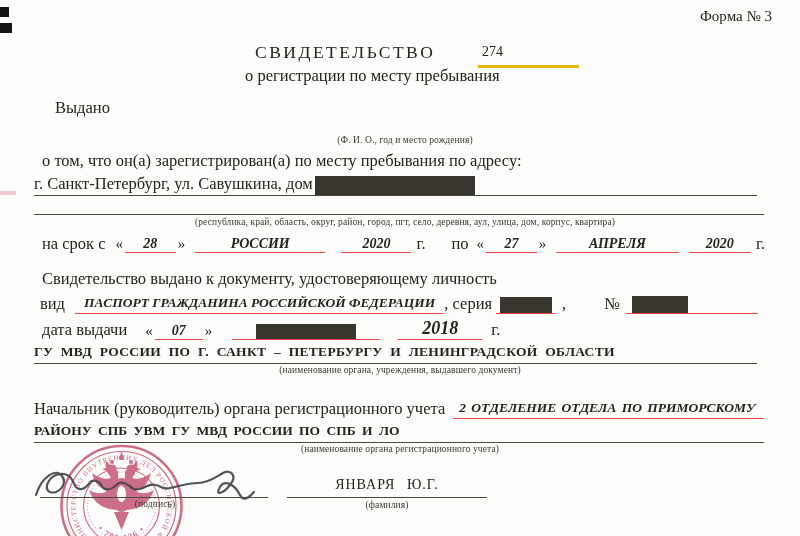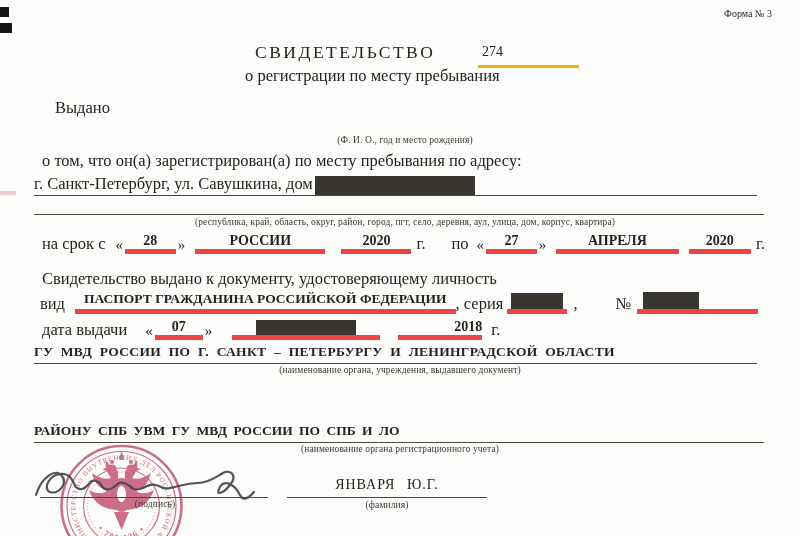--- a/index.html
+++ b/index.html
@@ -10,55 +10,55 @@
   }
   .abs { position:absolute; }
   .nowrap { white-space:nowrap; }
   .cap { font-size:9.5px; color:#3c3834; text-align:center; letter-spacing:0.1px; white-space:nowrap; }
   .uline { border-bottom:3px solid #eab308; }
   .uline2 { border-bottom:1.4px solid #4c463f; }
   .bar { background:#39352f; display:inline-block; }
   .typed { font-weight:bold; font-size:13.5px; white-space:nowrap; }
   .lbl { font-size:16.5px; white-space:nowrap; }
   .row { display:flex; align-items:flex-end; }
-  .cell { border-bottom:5px solid #ef4444; text-align:center; }
+  .cell { border-bottom:1px solid #ef4444; text-align:center;font-style:italic; }
   .qt { font-size:15px; padding:0 2px; }
   .scan-mark { background:#151515; position:absolute; }
   .pink-streak { position:absolute; background:rgba(225,130,155,0.4); }
 </style>
 </head>
 <body>
 
 <div class="page">
 
   <div class="scan-mark" style="left:0; top:7; width:9px; height:10px; top:7px;"></div>
   <div class="scan-mark" style="left:0; top:23px; width:12px; height:10px;"></div>
   <div class="pink-streak" style="left:0; top:191px; width:16px; height:4px;"></div>
 
-  <div class="abs nowrap" style="right:28px; top:8px; font-size:10px;">Форма № 3</div>
+  <div class="abs nowrap" style="right:28px; top:8px; font-size:15px;">Форма № 3</div>
 
   <div class="abs nowrap" style="left:255px; top:42px; font-size:17.5px; letter-spacing:2.5px;">СВИДЕТЕЛЬСТВО</div>
   <div class="abs uline" style="left:478px; top:44px; width:97px; height:21px; font-size:14px; padding-left:4px;">274</div>
   <div class="abs nowrap" style="left:245px; top:66px; font-size:16.5px;">о регистрации по месту пребывания</div>
 
   <div class="abs row" style="left:55px; top:94px; width:703px; height:25px;">
     <span class="lbl" style="margin-right:7px; padding-bottom:1px;">Выдано</span>
   </div>
   <div class="abs nowrap" style="left:42px; top:151px; font-size:16.5px;">о том, что он(а) зарегистрирован(а) по месту пребывания по адресу:</div>
 
   <div class="abs cap" style="left:115px; top:135px; width:580px;">(Ф. И. О., год и место рождения)</div>
 
   <div class="abs row uline2" style="left:34px; top:172px; width:723px; height:23px;">
     <span class="lbl" style="padding-bottom:1px;">г. Санкт-Петербург, ул. Савушкина, дом</span>
     <span class="bar" style="width:160px; height:19px; margin-left:2px;"></span>
   </div>
   <div class="abs uline2" style="left:34px; top:195px; width:730px; height:19px;"></div>
   <div class="abs cap" style="left:50px; top:217px; width:710px;">(республика, край, область, округ, район, город, пгт, село, деревня, аул, улица, дом, корпус, квартира)</div>
 
-  <div class="abs row" style="left:42px; top:234px; width:723px; height:20px;">
+  <div class="abs row" style="left:42px; top:234px; width:723px; height:20px;align-items:center;">
     <span class="lbl">на срок с</span>
     <span class="qt" style="margin-left:8px;">«</span>
     <span class="cell typed" style="width:52px; font-size:14px;">28</span>
     <span class="qt">»</span>
     <span class="cell typed" style="width:134px; margin-left:8px; font-size:14px;">РОССИИ</span>
     <span class="cell typed" style="width:72px; margin-left:16px; font-size:14px;">2020</span>
     <span class="lbl" style="margin-left:5px;">г.</span>
     <span class="lbl" style="margin-left:26px;">по</span>
     <span class="qt" style="margin-left:6px;">«</span>
     <span class="cell typed" style="width:52px; font-size:14px;">27</span>
@@ -79,27 +79,31 @@
     <span class="lbl" style="margin-left:38px;">№</span>
     <span class="cell" style="flex:1; margin-left:6px; text-align:left;"><span class="bar" style="width:56px; height:17px; vertical-align:bottom; margin-left:6px;"></span></span>
   </div>
 
   <div class="abs row" style="left:42px; top:319px; width:500px; height:21px;">
     <span class="lbl">дата выдачи</span>
     <span class="qt" style="margin-left:16px;">«</span>
     <span class="cell typed" style="width:48px; font-size:14px;">07</span>
     <span class="qt">»</span>
     <span class="cell" style="width:148px; margin-left:18px;"><span class="bar" style="width:100px; height:15px; vertical-align:bottom;"></span></span>
-    <span class="cell typed" style="width:84px; margin-left:18px; font-size:14px;text-align:right;">2018</span>
+    <span class="cell typed" style="width:84px; margin-left:18px; font-size:18px;">2018</span>
     <span class="lbl" style="margin-left:9px;">г.</span>
   </div>
 
   <div class="abs typed uline2" style="left:34px; top:344px; width:723px; padding-bottom:3px; word-spacing:4px; letter-spacing:0.3px;">ГУ МВД РОССИИ ПО Г. САНКТ – ПЕТЕРБУРГУ И ЛЕНИНГРАДСКОЙ ОБЛАСТИ</div>
   <div class="abs cap" style="left:90px; top:365px; width:620px;">(наименование органа, учреждения, выдавшего документ)</div>
 
+  <div class="abs row" style="left:34px; top:397px; width:730px; height:22px;">
+    <span class="lbl">Начальник (руководитель) органа регистрационного учета</span>
+    <span class="cell typed" style="flex:1; margin-left:8px; padding-bottom:2px; word-spacing:2px; text-align:left; padding-left:6px;">2 ОТДЕЛЕНИЕ ОТДЕЛА ПО ПРИМОРСКОМУ</span>
+  </div>
   <div class="abs cap" style="left:90px; top:444px; width:620px;">(наименование органа регистрационного учета)</div>
   <div class="abs typed uline2" style="left:34px; top:423px; width:730px; padding-bottom:3px; word-spacing:3px;">РАЙОНУ СПБ УВМ ГУ МВД РОССИИ ПО СПБ И ЛО</div>
 
   <svg class="abs" style="left:48px; top:438px;" width="150" height="98" viewBox="0 0 150 98">
     <defs>
       <path id="ringPath" d="M 44.6 103.5 A 46 46 0 1 1 102.4 103.5" fill="none"></path>
       <path id="codePath" d="M 45 82 A 30 30 0 0 0 102 82" fill="none"></path>
       <filter id="inkblur">
           <feGaussianBlur stdDeviation="0.45"></feGaussianBlur>
         </filter>

